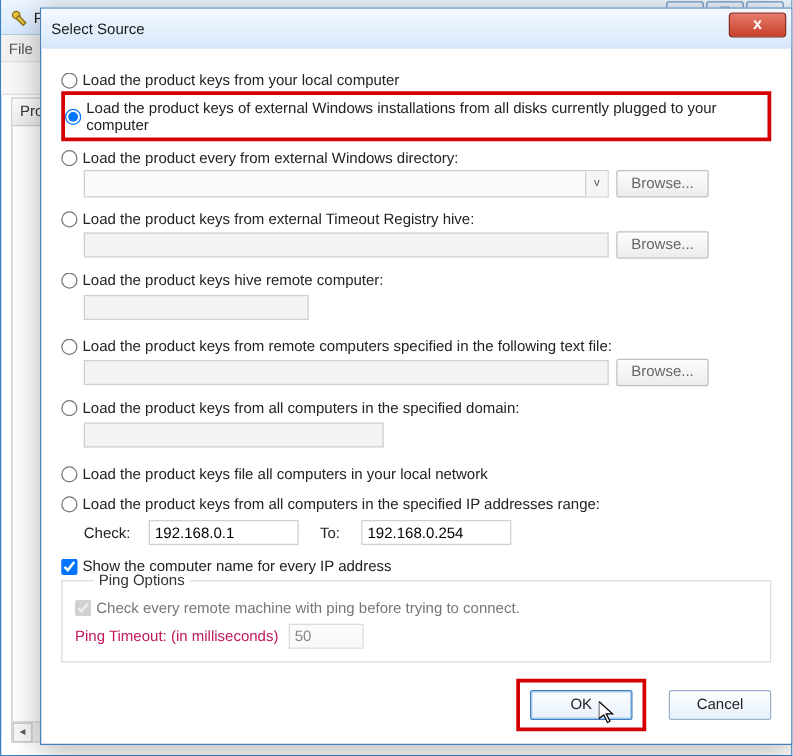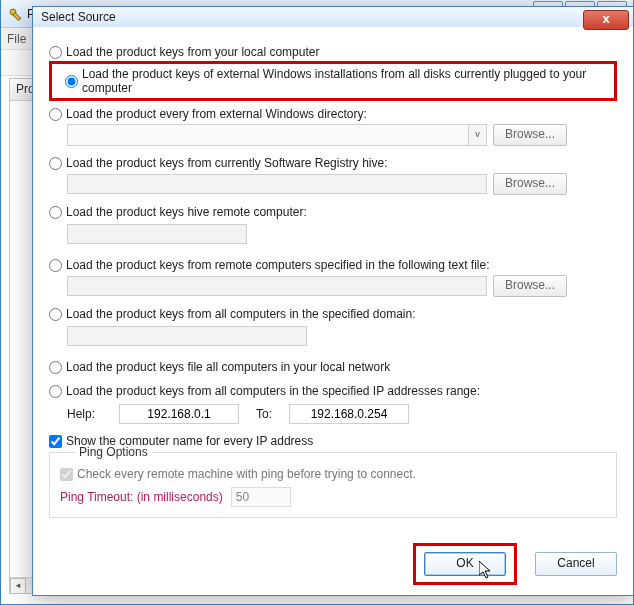--- a/index.html
+++ b/index.html
@@ -16,45 +16,45 @@
   .bg-menubar { height:22px; background:#f1f1f1; border-bottom:1px solid #dcdcdc; padding:0 6px; display:flex; align-items:center; color:#888; }
   .bg-menubar span { margin-right:28px; color:#555; }
   .bg-toolbar { height:26px; background:#f8f8f8; border-bottom:1px solid #e0e0e0; }
   .bg-list { position:absolute; top:78px; left:8px; right:8px; bottom:10px; border:1px solid #c7c7c7; background:#fff; }
   .bg-list-header { height:22px; background:linear-gradient(#fdfdfd,#ececec); border-bottom:1px solid #d0d0d0; font-size:12px; padding:3px 6px; color:#333; }
   .bg-scroll-h { position:absolute; bottom:0; left:0; right:0; height:16px; background:#f0f0f0; border-top:1px solid #d8d8d8; display:flex; justify-content:space-between; }
   .bg-scroll-btn { width:16px; height:16px; border:1px solid #c0c0c0; background:#f7f7f7; line-height:12px; text-align:center; font-size:9px; color:#555; }
 
   
   .dialog { position:absolute; top:6px; left:32px; width:602px; height:590px; background:#fff; border:1px solid #4a7fb7; box-shadow:0 4px 24px rgba(0,0,0,0.3); }
-  .dlg-titlebar { height:20px; background:linear-gradient(#f4f9ff,#d6e7fa); display:flex; align-items:center; padding:0 8px; position:relative; }
+  .dlg-titlebar { height:32px; background:linear-gradient(#f4f9ff,#d6e7fa); display:flex; align-items:center; padding:0 8px; position:relative; }
   .dlg-titlebar .dlg-title { color:#1a1a1a; font-size:12px; }
   .dlg-close { position:absolute; right:4px; top:3px; width:46px; height:20px; background:linear-gradient(#e67a68,#c9402c); border:1px solid #8a2f21; border-radius:3px; color:#fff; text-align:center; line-height:16px; font-weight:bold; font-size:13px; }
   .dlg-body { padding:12px 16px 8px 16px; color:#222; }
 
   .radio-row { display:flex; align-items:center; margin:6px 0 2px 0; }
   .radio-row input[type=radio] { margin:0 4px 0 0; }
   .radio-row label { font-size:12px; color:#222; }
 
-  .highlight-red { border:3px solid #d40000; padding:3px 13px; margin:2px 0 6px 0; }
+  .highlight-red { border:3px solid #d40000; padding:3px 0; margin:2px 0 6px 0; }
 
   .text-input { width:420px; height:20px; border:1px solid #cfcfcf; background:#fafafa; font-size:12px; padding:2px 4px; color:#444; margin:3px 0 8px 0; }
   .text-input.wide { width:420px; }
   .text-input.disabled { background:#f3f3f3; color:#888; }
   .combo { width:420px; height:22px; border:1px solid #cfcfcf; background:#fafafa; position:relative; margin:3px 0 8px 0; }
   .combo-btn { position:absolute; right:0; top:0; width:18px; height:20px; border-left:1px solid #cfcfcf; text-align:center; line-height:18px; font-size:9px; color:#555; background:#f5f5f5; }
 
   .row-with-btn { display:flex; align-items:center; gap:6px; margin:3px 0 10px 0; }
   .row-with-btn .text-input, .row-with-btn .combo { margin:0; }
   .browse-btn { width:74px; height:22px; border:1px solid #c0c0c0; background:linear-gradient(#fdfdfd,#ececec); font-size:12px; color:#666; text-align:center; line-height:18px; border-radius:2px; }
 
   .ip-row { display:flex; align-items:center; gap:10px; margin:6px 0 10px 18px; }
   .ip-row .lbl { width:42px; text-align:left; color:#222; }
   .ip-row .lbl2 { width:30px; text-align:center; color:#222; }
-  .ip-input { width:120px; height:20px; border:1px solid #cfcfcf; background:#fff; padding:2px 4px; font-size:12px; text-align:center; }
+  .ip-input { width:120px; height:20px; border:1px solid #cfcfcf; background:#fff; padding:2px 4px; font-size:12px; text-align:left; }
 
   .chk-row { display:flex; align-items:center; margin:6px 0 2px 0; }
   .chk-row input[type=checkbox] { margin:0 4px 0 0; }
 
   .group { border:1px solid #dcdcdc; padding:8px 10px 10px 10px; margin:4px 0 6px 0; position:relative; }
   .group-title { position:absolute; top:-8px; left:25px; background:#fff; padding:0 4px; font-size:12px; color:#333; }
   .group .chk-row label { color:#777; }
   .timeout-row { display:flex; align-items:center; gap:8px; margin-top:6px; }
   .timeout-row label { color:#be185d; }
   .timeout-input { width:60px; height:20px; border:1px solid #dcdcdc; background:#fafafa; padding:2px 4px; font-size:12px; color:#888; text-align:left; }
@@ -129,21 +129,21 @@
     </div>
     <div class="row-with-btn sub-indent">
       <div class="combo">
         <div class="combo-btn">v</div>
       </div>
       <div class="browse-btn">Browse...</div>
     </div>
 
     <div class="radio-row">
       <input type="radio" name="src" style="">
-      <label>Load the product keys from currently Software Registry hive:</label>
+      <label>Load the product keys from external Timeout Registry hive:</label>
     </div>
     <div class="row-with-btn sub-indent">
       <input class="text-input disabled wide" disabled="" style="">
       <div class="browse-btn">Browse...</div>
     </div>
 
     <div class="radio-row">
       <input type="radio" name="src" style="">
       <label>Load the product keys hive remote computer:</label>
     </div>
@@ -171,21 +171,21 @@
     <div class="radio-row">
       <input type="radio" name="src" style="">
       <label>Load the product keys file all computers in your local network</label>
     </div>
 
     <div class="radio-row" style="margin-top:10px">
       <input type="radio" name="src" style="">
       <label>Load the product keys from all computers in the specified IP addresses range:</label>
     </div>
     <div class="ip-row">
-      <span class="lbl">Help:</span>
+      <span class="lbl">Check:</span>
       <input class="ip-input" value="192.168.0.1" style="">
       <span class="lbl2">To:</span>
       <input class="ip-input" value="192.168.0.254" style="">
     </div>
 
     <div class="chk-row">
       <input type="checkbox" checked="" style="">
       <label>Show the computer name for every IP address</label>
     </div>
 

